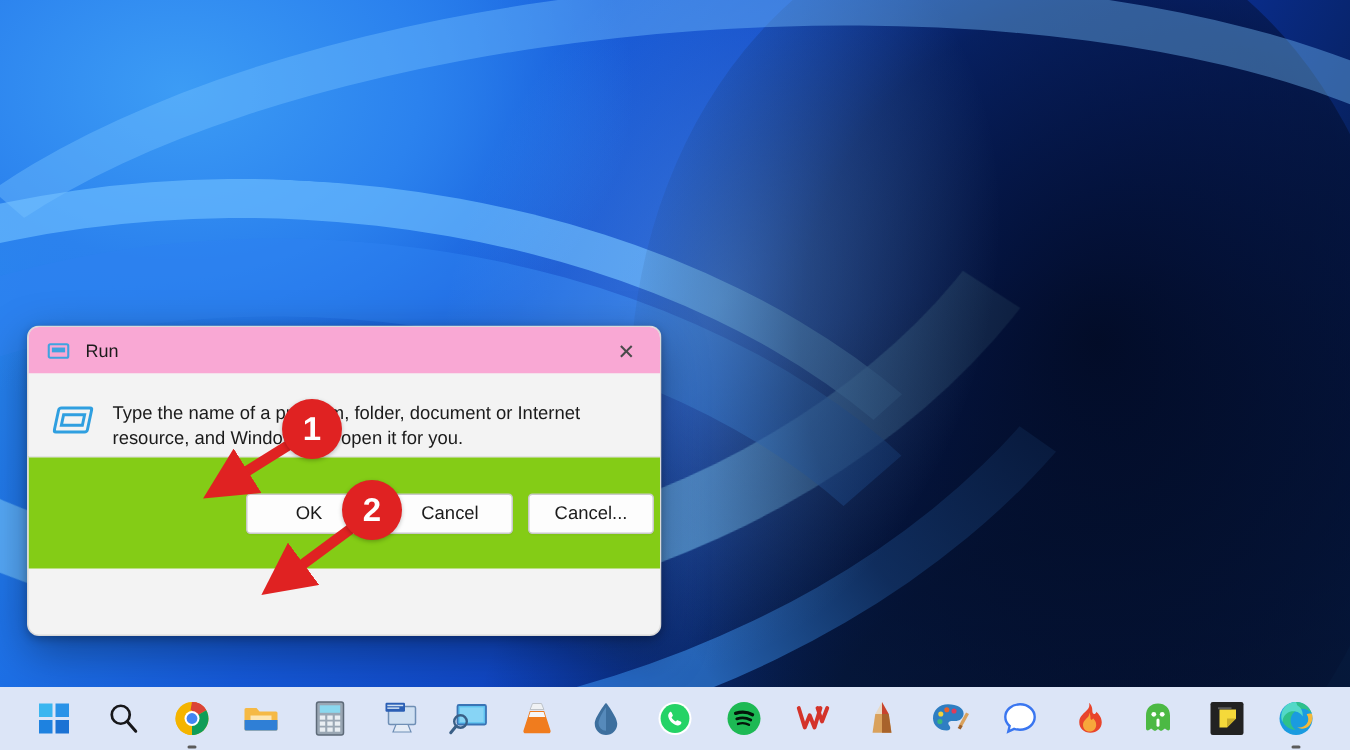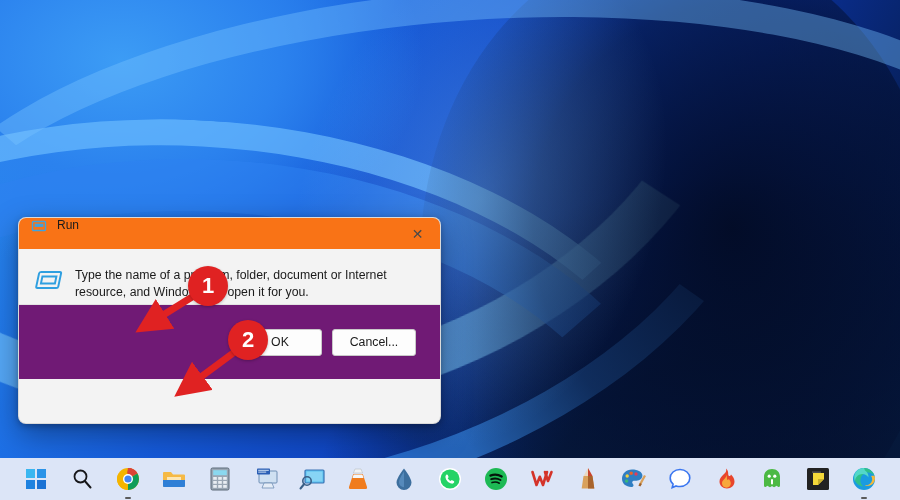--- a/index.html
+++ b/index.html
@@ -100,22 +100,22 @@
     width: 421px; height: 205px;
     background: #f3f3f3;
     border-radius: 8px;
     box-shadow: 0 10px 30px rgba(0,0,0,0.35), 0 2px 6px rgba(0,0,0,0.25);
     overflow: hidden;
     border: 1px solid rgba(0,0,0,0.10);
   }
   .titlebar {
     position: relative;
     height: 31px;
-    background: #f97316;
-    display: flex; 
+    background: #f9a8d4;
+    display: flex; align-items: center;
   }
   .tb-icon { margin-left: 12px; width: 16px; height: 16px; display:block; }
   .tb-title {
     margin-left: 10px;
     font-size: 12px;
     color: #1b1b1b;
   }
   .tb-close {
     position: absolute; right: 0; top: 0;
     width: 45px; height: 31px;
@@ -172,26 +172,26 @@
   }
   .combo-arrow {
     position: absolute; right: 6px; top: 0; bottom: 0;
     display: flex; align-items: center;
     color: #6b6b6b; font-size: 10px;
   }
   .btn-row {
     position: absolute;
     left: 0; right: 0; bottom: 0;
     height: 74px;
-    background: #701a75;
+    background: #84cc16;
     border-top: 1px solid #e3e3e3;
     display: flex;
     align-items: center;
     justify-content: flex-end;
-    padding-right: 24px;
+    padding-right: 4px;
     gap: 10px;
   }
   .btn {
     min-width: 82px;
     height: 25px;
     background: #fdfdfd;
     border: 1px solid #c9c9c9;
     border-radius: 3px;
     font-family: "Liberation Sans", sans-serif;
     font-size: 12.3px;
@@ -306,20 +306,21 @@
           <span class="combo-arrow">
             <svg width="12" height="8" viewBox="0 0 12 8">
               <path d="M1 1.5 L6 6.2 L11 1.5" fill="none" stroke="#8b8b8b" stroke-width="1.3"></path>
             </svg>
           </span>
         </div>
       </div>
 
       <div class="btn-row">
         <div class="btn">OK</div>
+        <div class="btn">Cancel</div>
         <div class="btn">Cancel...</div>
       </div>
     </div>
   </div>
 
   <svg class="anno-svg" viewBox="0 0 900 500">
     <defs>
       <marker id="ah" markerWidth="5" markerHeight="5" refX="2.2" refY="2.5" orient="auto">
         <path d="M0,0 L5,2.5 L0,5 z" fill="#e02222"></path>
       </marker>

